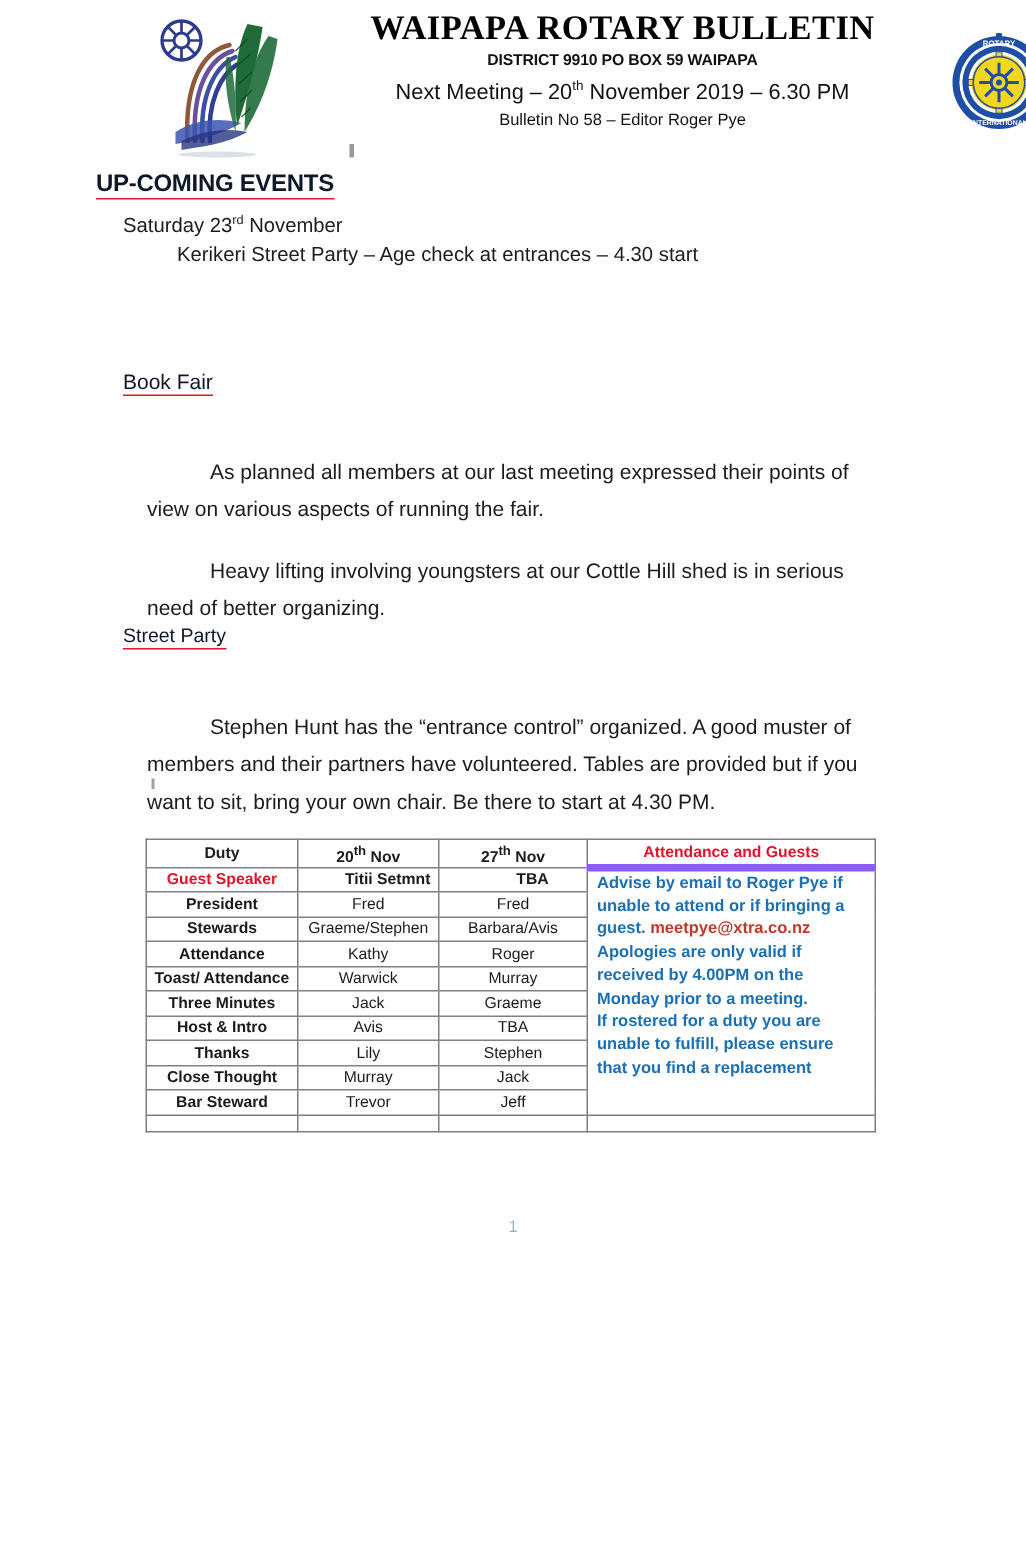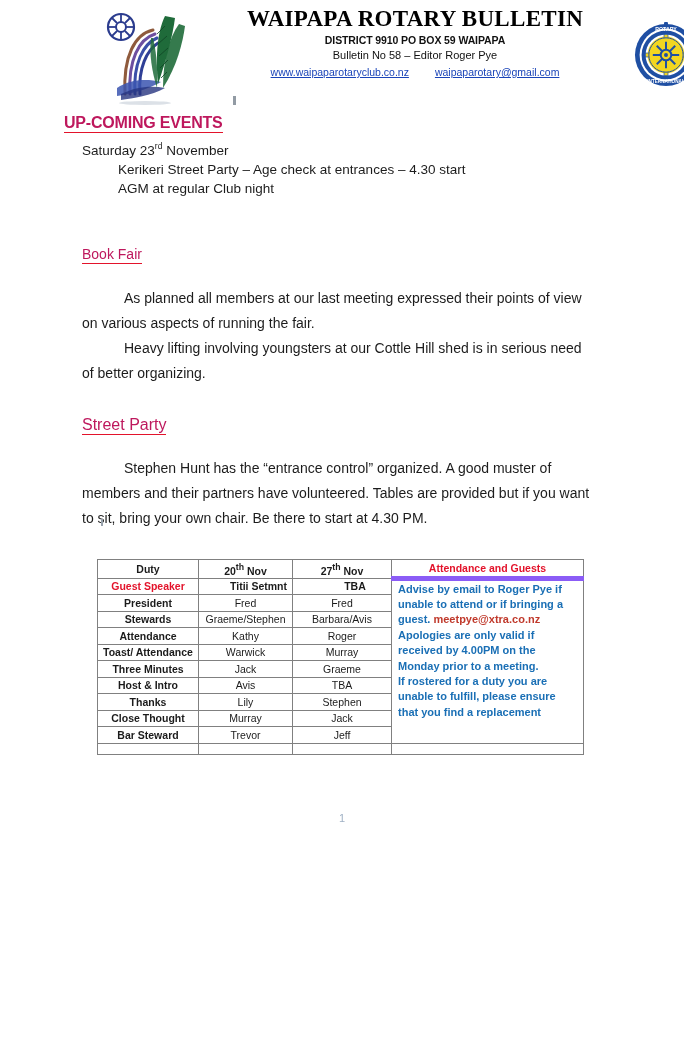--- a/index.html
+++ b/index.html
@@ -93,41 +93,41 @@
     top: 96px;
     width: 3px;
     height: 9px;
     background: #6d7a86;
     opacity: .75;
   }
 
   
   .sec-head {
     position: absolute;
-    color: #be185d;
+    color: #0f172a;
     font-weight: bold;
     white-space: nowrap;
   }
   .sec-head .u {
     border-bottom: 1.6px solid #e3132b;
     padding-bottom: 1px;
   }
   #events-head {
     left: 64px; top: 114px;
     font-size: 16px;
     letter-spacing: -0.2px;
   }
   #bookfair-head {
     left: 82px; top: 246px;
     font-size: 14px;
     font-weight: normal;
   }
   #streetparty-head {
     left: 82px; top: 416px;
-    font-size: 16px;
+    font-size: 13px;
     font-weight: normal;
   }
 
   .events-list {
     position: absolute;
     left: 82px;
     top: 137px;
     width: 580px;
     font-size: 13.5px;
     line-height: 19.2px;
@@ -142,21 +142,21 @@
     left: 82px;
     width: 512px;
     font-size: 14px;
     line-height: 25px;
     color: #1c1c1c;
     text-align: left;
   }
   #bookfair-body { top: 286px; }
   #streetparty-body { top: 456px; }
   .para-block p {
-    margin: 0;
+    margin: 16px;
     text-indent: 42px;
   }
   .stray-mark2 {
     position: absolute;
     left: 101px;
     top: 519px;
     width: 2px;
     height: 7px;
     background: #98a2ac;
   }
@@ -263,22 +263,22 @@
       <g stroke="#0f4524" stroke-width="1" fill="none" opacity=".8">
         <path d="M70 18 L62 26 M72 28 L63 36 M73 40 L64 48 M73 52 L65 60 M72 64 L66 70"></path>
       </g>
       <ellipse cx="50" cy="95" rx="26" ry="2" fill="#b9c3cf" opacity=".5"></ellipse>
     </svg>
   </div>
 
   <div class="header-center">
     <div class="bulletin-title">WAIPAPA ROTARY BULLETIN</div>
     <div class="district-line">DISTRICT 9910 PO BOX 59 WAIPAPA</div>
+    <div class="meeting-line"><span>Next Meeting – 20</span><sup>th</sup><span> November 2019 – 6.30 PM</span></div>
     <div class="bulletin-no">Bulletin No 58 – Editor Roger Pye</div>
-    <div class="links-line"><a href="#">www.waipaparotaryclub.co.nz</a><span class="gap"></span><a href="#">waipaparotary@gmail.com</a></div>
   </div>
 
   <div class="logo-right">
     <svg viewBox="0 0 100 100" width="66" height="66" aria-hidden="true">
       <g>
         <circle cx="50" cy="50" r="47" fill="#1f4fa3"></circle>
         <g fill="#1f4fa3">
           <g id="cogs">
             <rect x="47" y="0" width="6" height="10" rx="1.5"></rect>
           </g>
@@ -315,21 +315,20 @@
   <div class="stray-mark"></div>
 </div>
 
 <div class="sec-head" id="events-head">
   <span class="u">UP-COMING EVENTS</span>
 </div>
 
 <div class="events-list">
   <div><span>Saturday 23</span><sup>rd</sup><span> November</span></div>
   <div class="ind1"><span>Kerikeri Street Party – Age check at entrances – 4.30 start</span></div>
-  <div class="ind1"><span>AGM at regular Club night</span></div>
 </div>
 
 <div class="sec-head" id="bookfair-head">
   <span class="u">Book Fair</span>
 </div>
 <div class="para-block" id="bookfair-body">
   <p>As planned all members at our last meeting expressed their points of view on various aspects of running the fair.</p>
   <p>Heavy lifting involving youngsters at our Cottle Hill shed is in serious need of better organizing.</p>
 </div>
 

